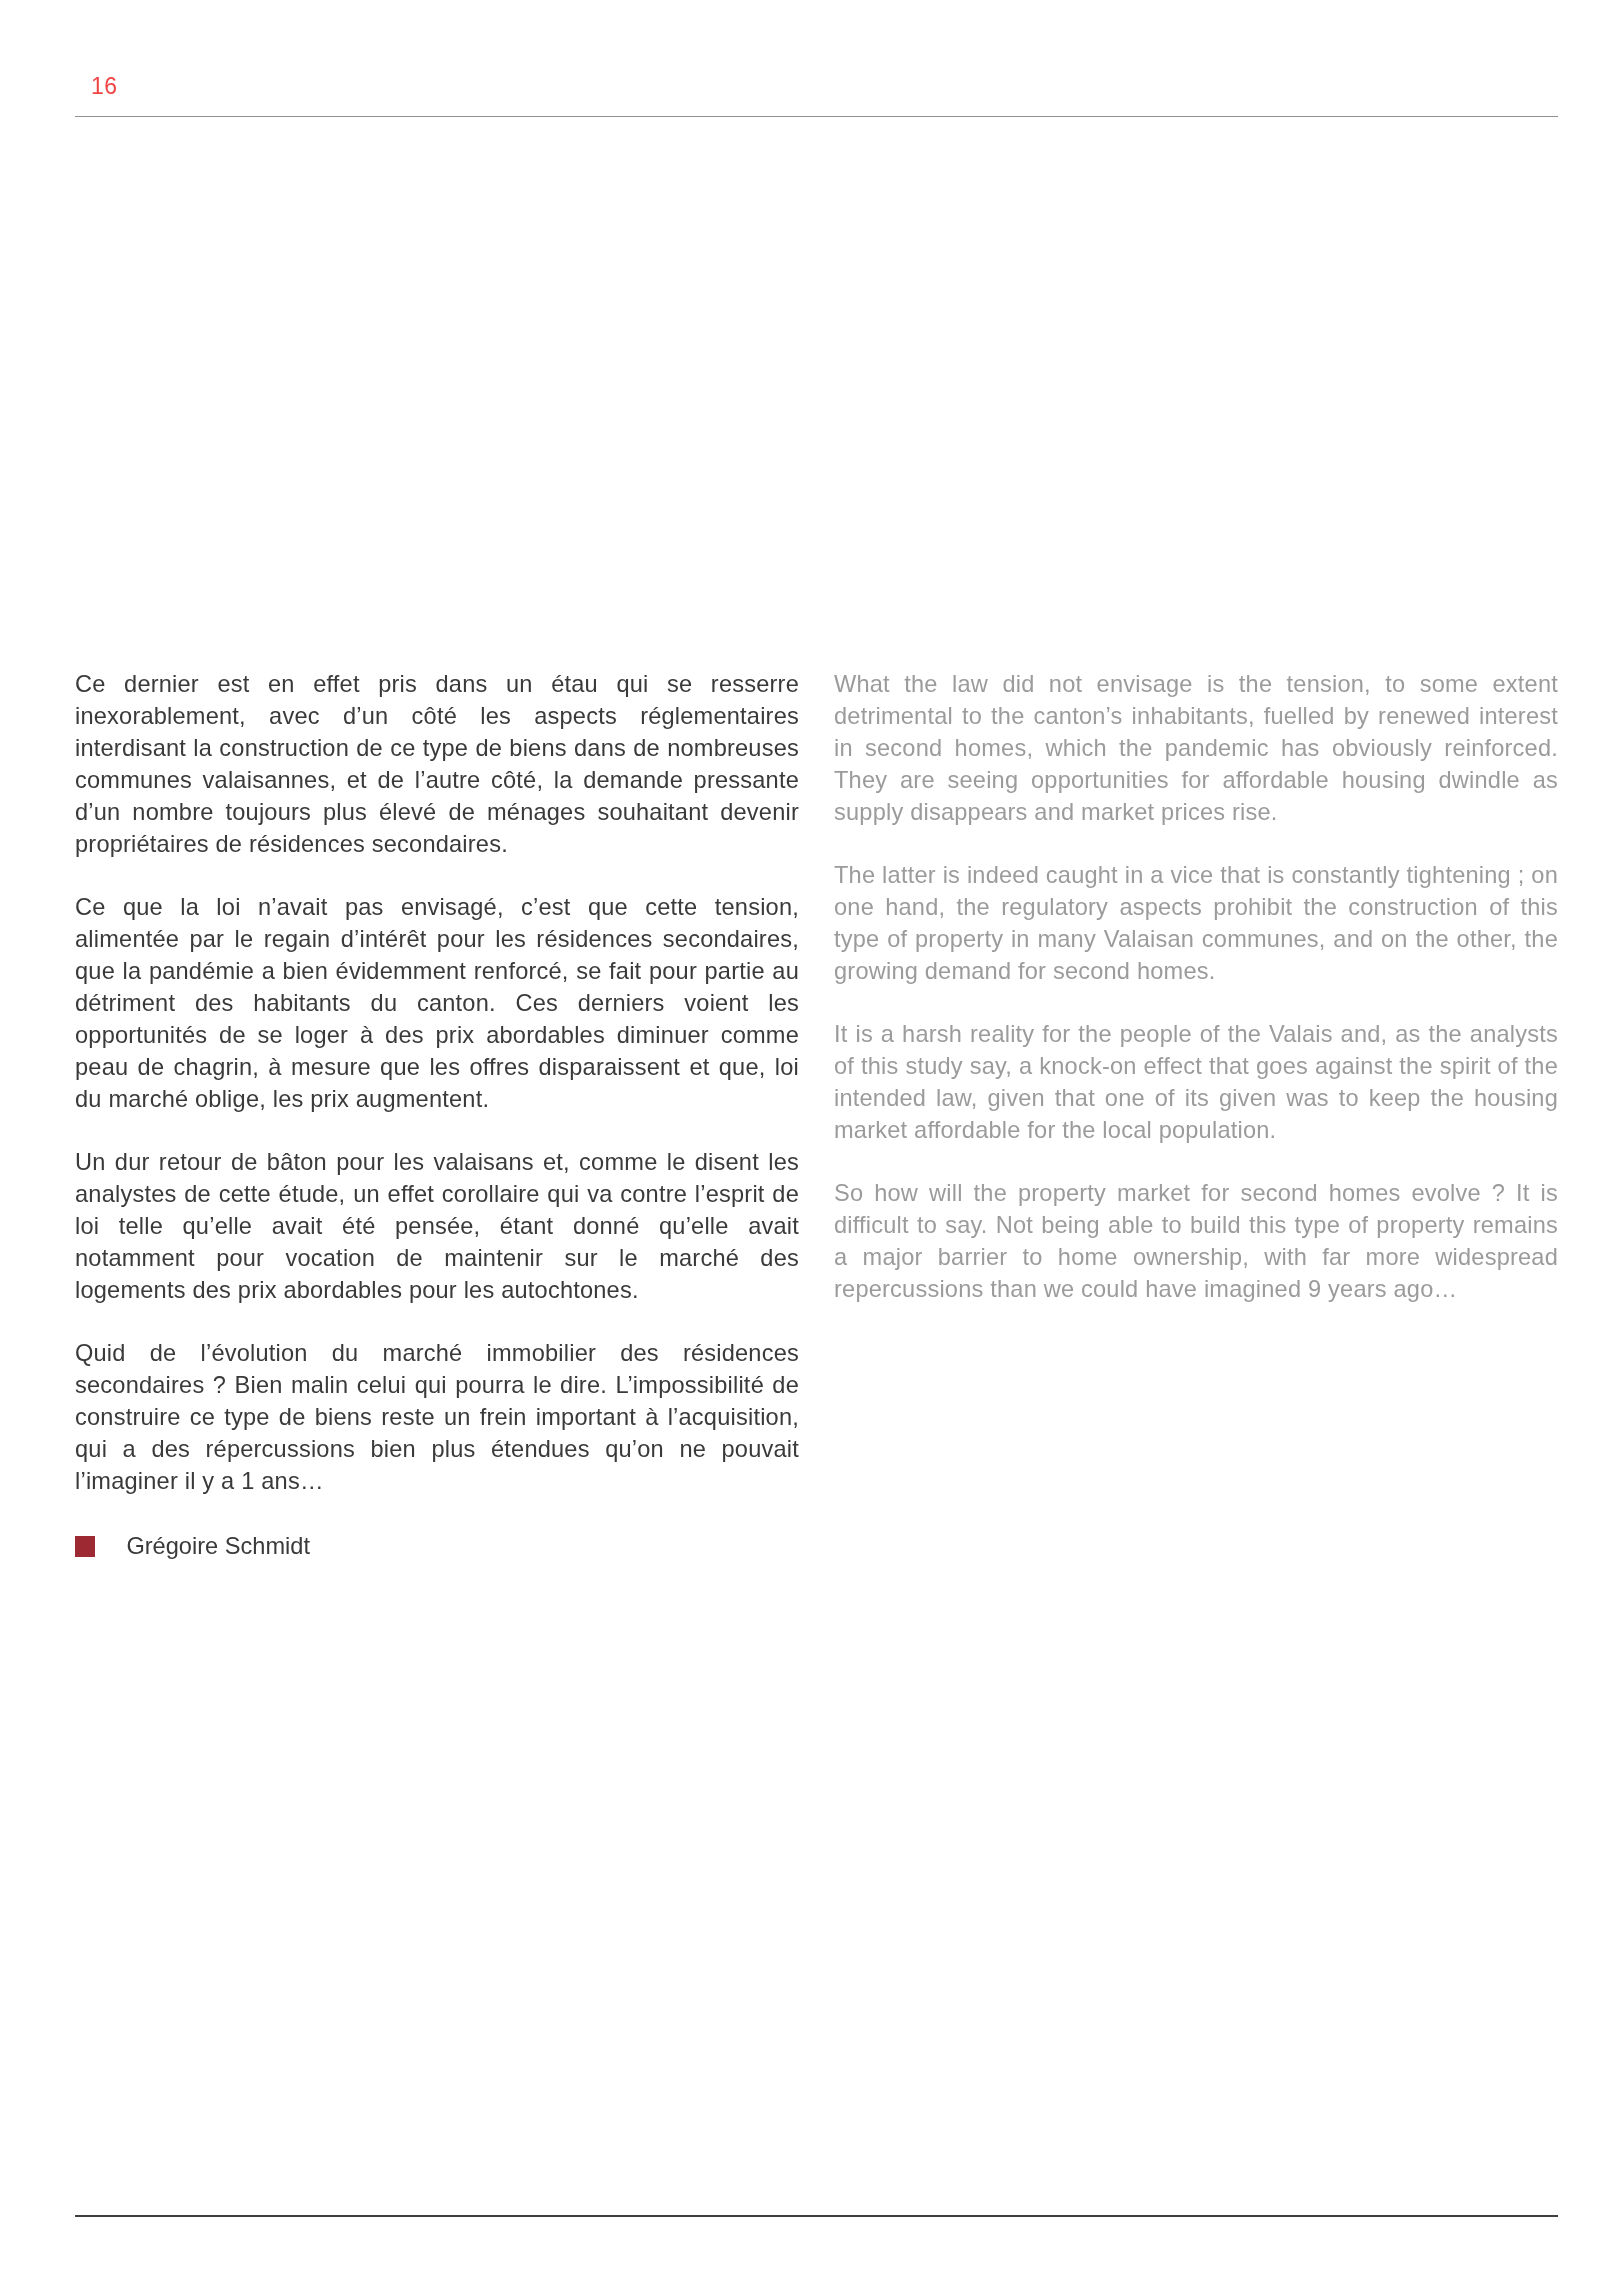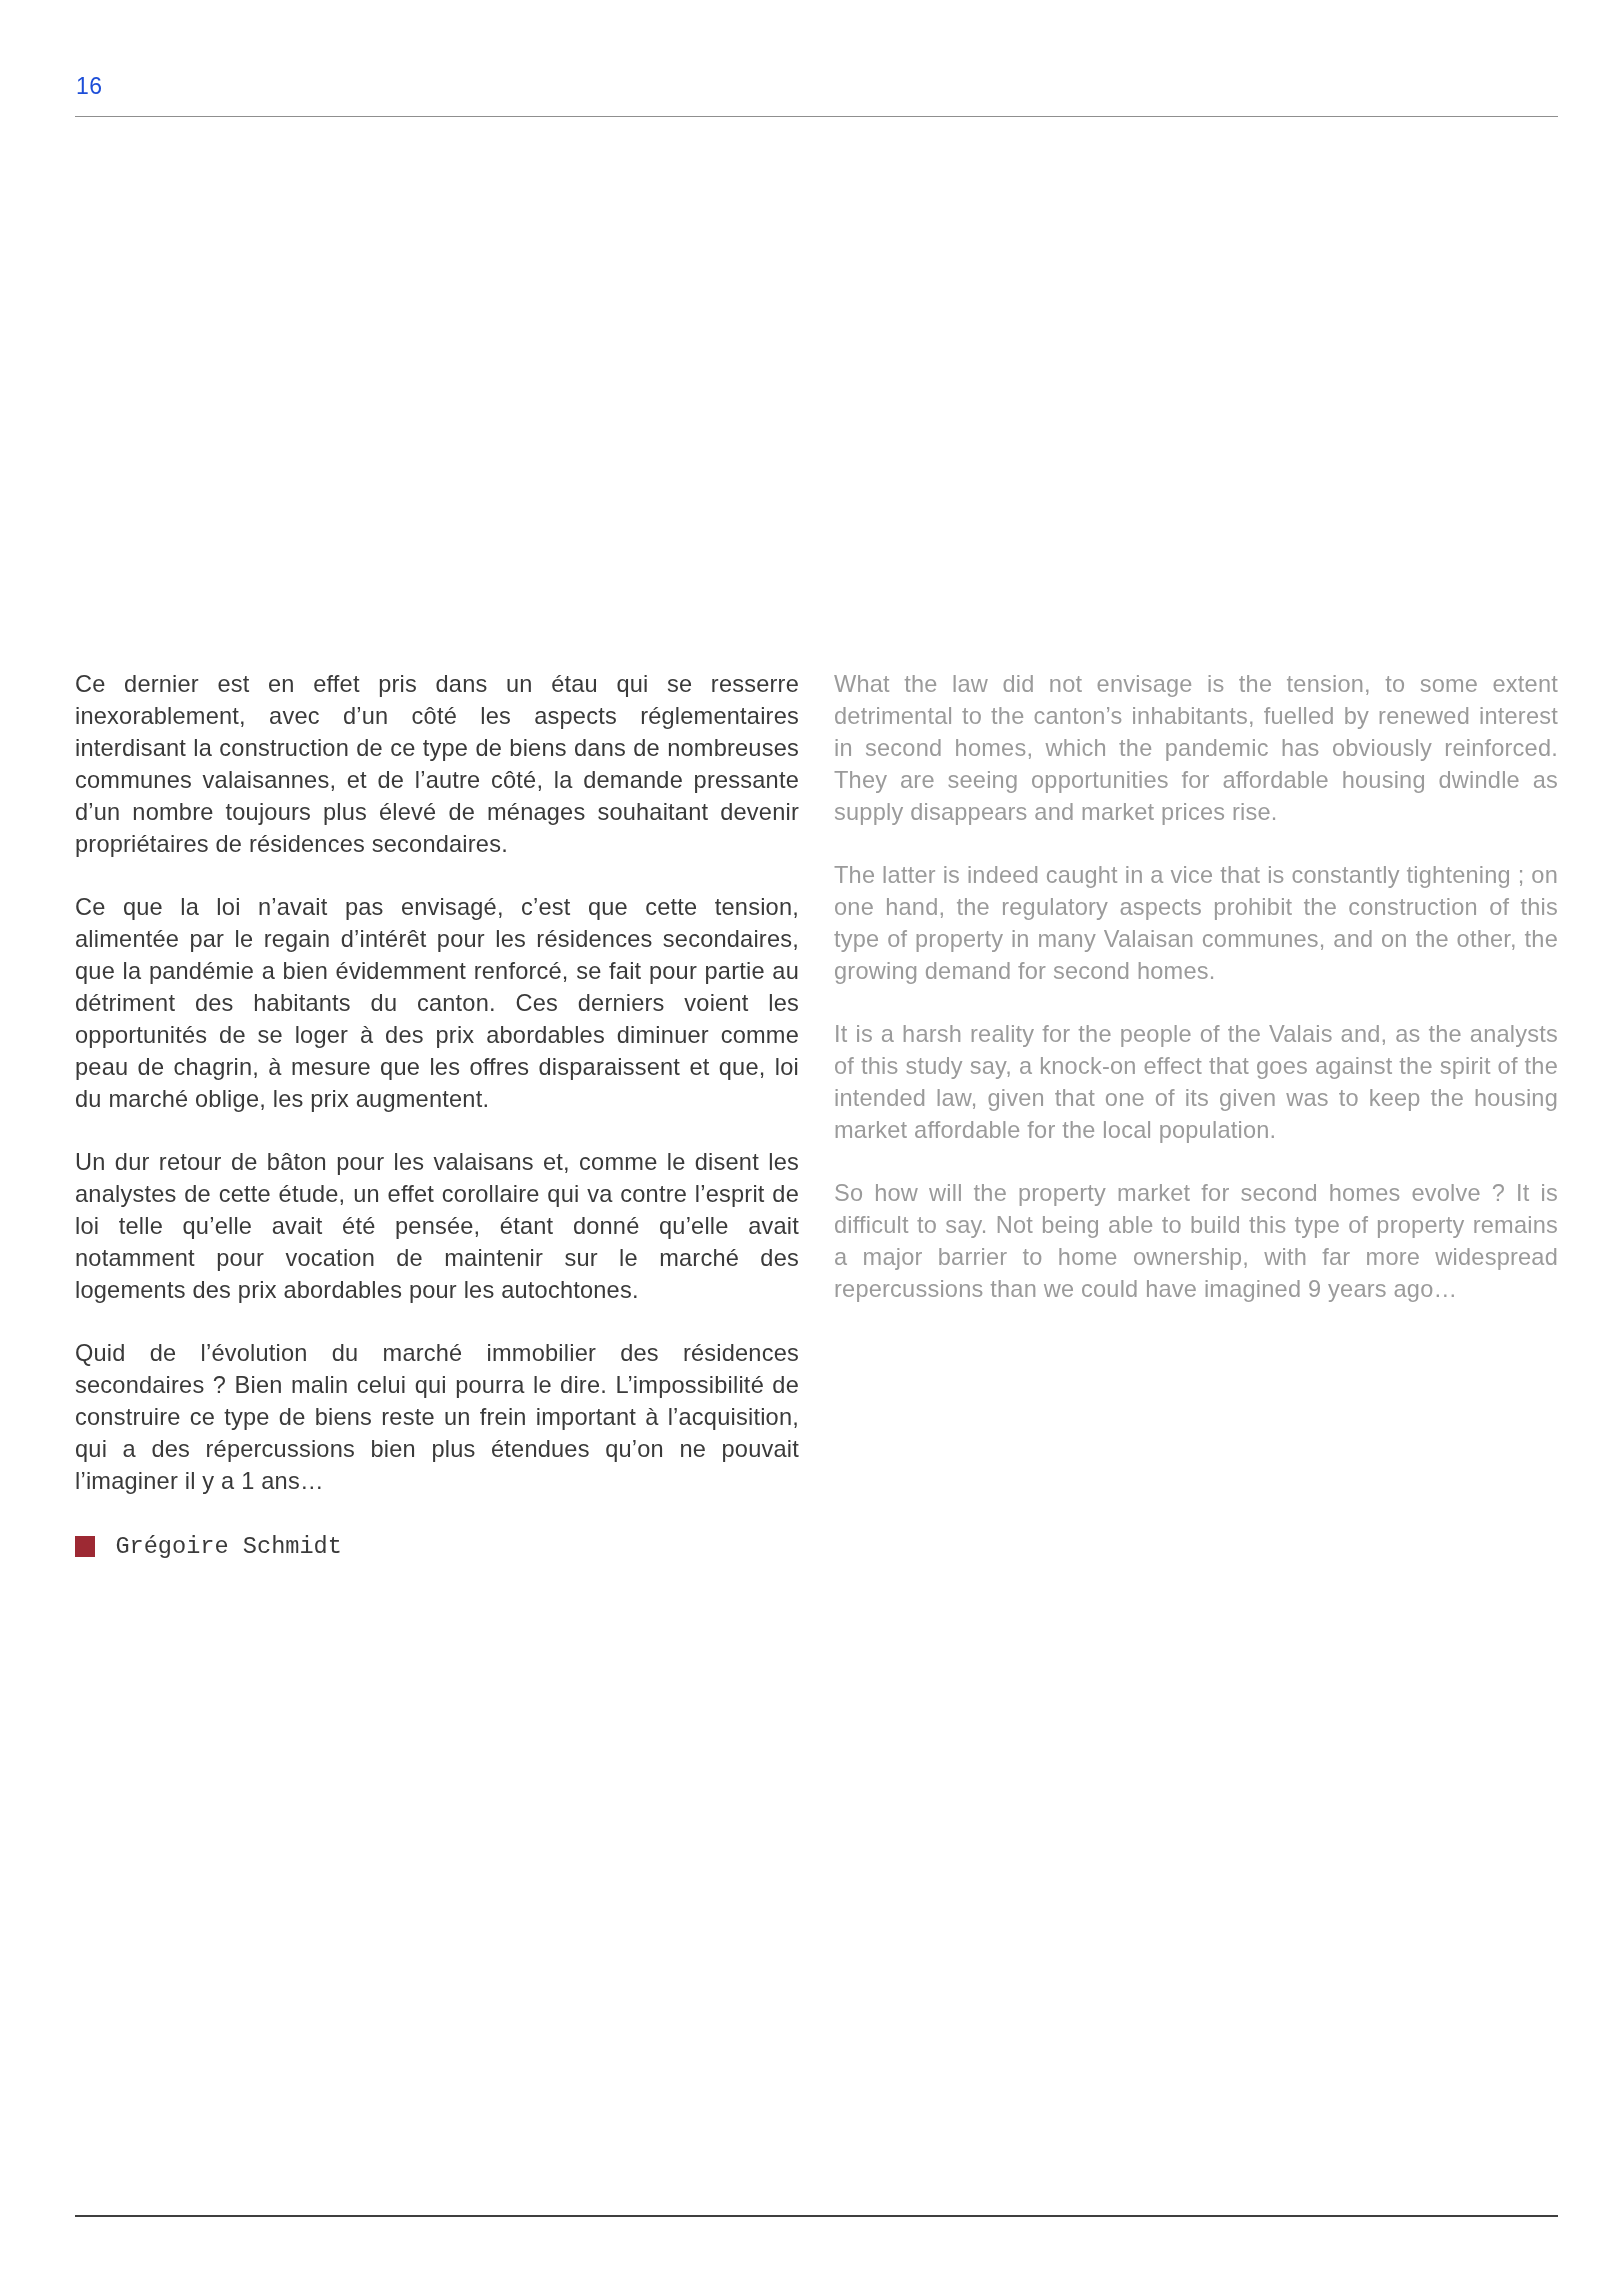--- a/index.html
+++ b/index.html
@@ -10,25 +10,25 @@
   .page {
     position: relative;
     width: 1623px;
     height: 2295px;
     background: #ffffff;
     font-family: "Liberation Sans", "DejaVu Sans", sans-serif;
     overflow: hidden;
   }
   .page-number {
     position: absolute;
-    left: 76px;
+    left: 91px;
     top: 72px;
     font-size: 23px;
     line-height: 28px;
-    color: #1d4ed8;
+    color: #ef4444;
     letter-spacing: 0.4px;
   }
   .top-rule {
     position: absolute;
     left: 75px;
     top: 116px;
     width: 1483px;
     height: 0.8px;
     background: #8f8f8f;
   }
@@ -50,25 +50,24 @@
     line-height: 32px;
     text-align: justify;
     letter-spacing: 0.2px;
   }
   .column p:last-of-type { margin-bottom: 0; }
   .column-fr { color: #3a3a3a; }
   .column-en { color: #9b9b9b; }
   .author-credit {
     display: flex;
     align-items: center;
-    gap: 20px;
+    gap: 31px;
     margin-top: 36px;
     font-size: 23.6px;
     color: #3a3a3a;
-    font-family: Liberation Mono, monospace;
   }
   .red-square {
     width: 20.4px;
     height: 20.4px;
     background: #9d2933;
     flex: 0 0 20.4px;
   }
   .bottom-rule {
     position: absolute;
     left: 75px;

